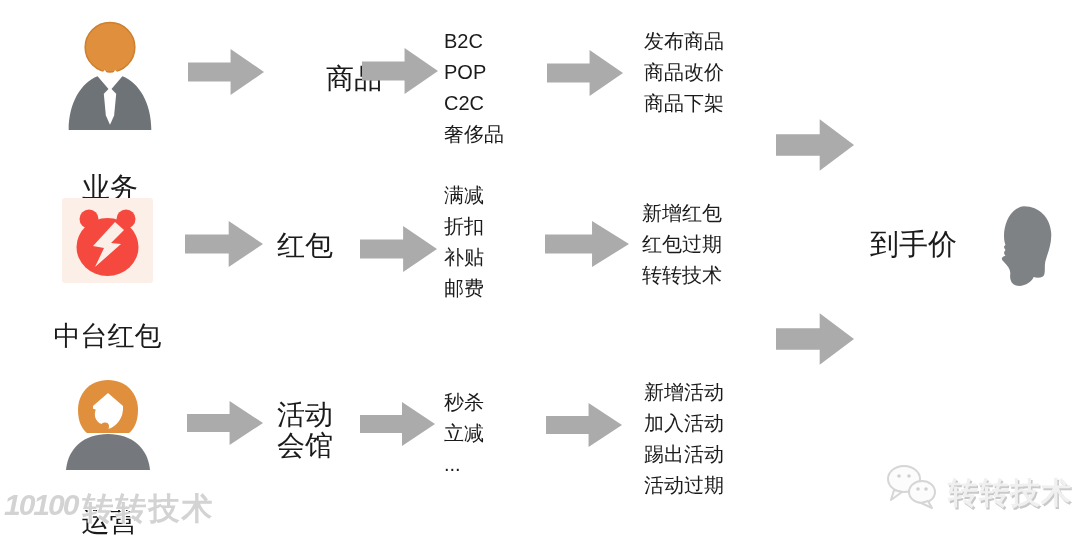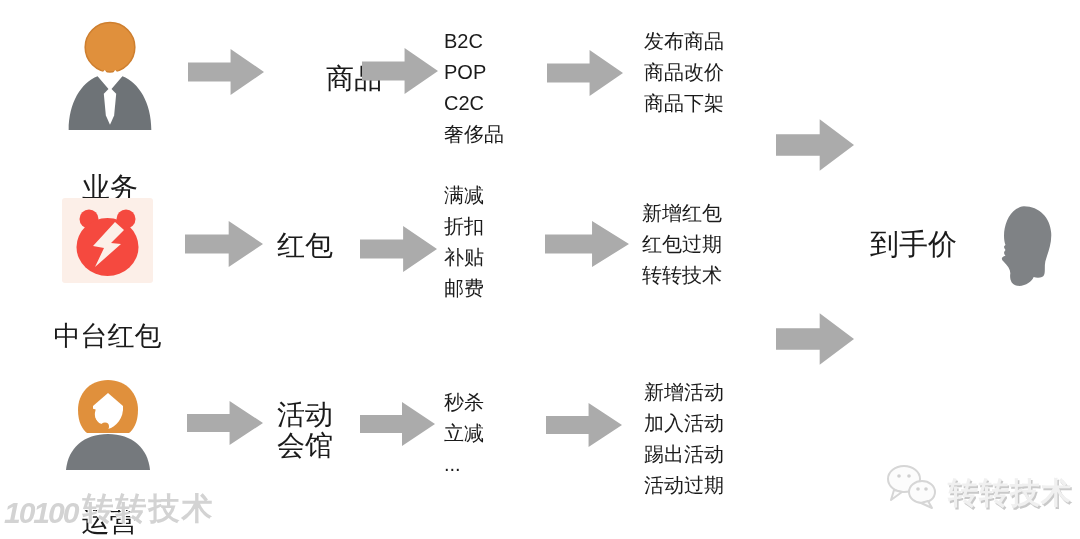--- a/index.html
+++ b/index.html
@@ -49,21 +49,21 @@
   #l3-s3 { left:644px; top:377px; }
 
   
   #conv-top    { left:776px; top:117px; width:78px; height:56px; }
   #conv-bottom { left:776px; top:311px; width:78px; height:56px; }
   #result-label { left:870px; top:229px; font-size:29px;text-align:right; }
   #result-icon  { left:988px; top:202px; width:68px; height:88px; }
 
   
   #wm-left {
-    left:4px; top:488px; display:flex; align-items:flex-end; gap:5px;
+    left:4px; top:488px; display:flex; align-items:flex-start; gap:5px;
     color:#d3d3d3; font-weight:bold;
     text-shadow:-1px -1px 0 #ffffff, 1px 1px 0 #ffffff;
   }
   #wm-left .wm-logo { font-size:30px; letter-spacing:-2px; font-style:italic; }
   #wm-left .wm-text { font-size:31px; letter-spacing:2px; }
   #wm-right {
     left:884px; top:462px; display:flex; align-items:flex-end; gap:8px;
   }
   #wm-right .wm-text {
     font-size:30px; letter-spacing:1px; color:#f0f0f0; font-weight:bold;

